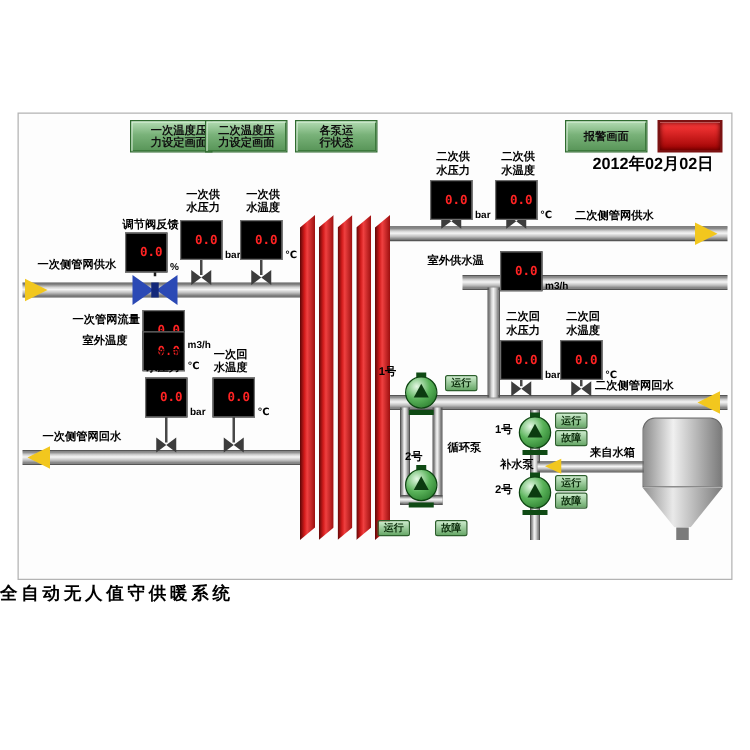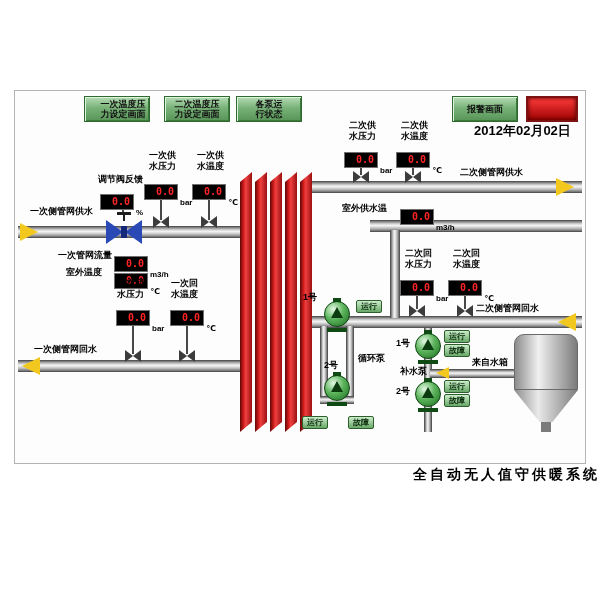--- a/index.html
+++ b/index.html
@@ -21,47 +21,47 @@
 .sensor{position:absolute;width:16px;z-index:2;}
 .sensor .stem{position:absolute;left:7px;top:2px;bottom:8px;width:2px;background:#484848;}
 .sensor .tbar{position:absolute;left:3px;top:0;width:10px;height:3px;background:#484848;}
 .sensor .bowtie{position:absolute;left:0;bottom:0;width:16px;height:12px;}
 .sensor .bowtie:before{content:"";position:absolute;left:0;top:0;border-top:6px solid transparent;border-bottom:6px solid transparent;border-left:8px solid #3c3c3c;}
 .sensor .bowtie:after{content:"";position:absolute;right:0;top:0;border-top:6px solid transparent;border-bottom:6px solid transparent;border-right:8px solid #3c3c3c;}
 .stub{position:absolute;width:2px;background:#484848;z-index:2;}
 .lbl{position:absolute;z-index:5;font-size:9px;font-weight:bold;color:#000;line-height:1.2;white-space:pre-line;text-align:center;}
 .lbl.left{text-align:left;white-space:nowrap;}
 .disp{position:absolute;z-index:5;display:flex;align-items:center;gap:2px;}
-.disp .box{min-width:34px;height:16px;background:#000;border:1px solid #707070;color:#ff2323;font-family:"DejaVu Sans Mono",monospace;font-size:10px;font-weight:bold;display:flex;align-items:center;justify-content:flex-end;padding:0 3px;}
+.disp .box{min-width:34px;height:32px;background:#000;border:1px solid #707070;color:#ff2323;font-family:"DejaVu Sans Mono",monospace;font-size:10px;font-weight:bold;display:flex;align-items:center;justify-content:flex-end;padding:0 3px;}
 .disp .unit{font-size:8px;font-weight:bold;color:#000;margin-top:22px;}
 .valve-blue{position:absolute;left:106px;top:212px;width:36px;height:32px;z-index:4;cursor:pointer;}
 .valve-blue .h{position:absolute;left:11px;top:0;width:14px;height:3px;background:#1d1d1d;}
 .valve-blue .s{position:absolute;left:17px;top:3px;width:2px;height:6px;background:#1d1d1d;}
 .valve-blue .l{position:absolute;left:0;top:8px;width:0;height:0;border-top:12px solid transparent;border-bottom:12px solid transparent;border-left:17px solid #2b49b5;}
 .valve-blue .r{position:absolute;right:0;top:8px;width:0;height:0;border-top:12px solid transparent;border-bottom:12px solid transparent;border-right:17px solid #2b49b5;}
 .valve-blue .c{position:absolute;left:15px;top:14px;width:6px;height:12px;background:#14287a;}
 .pump{position:absolute;width:28px;height:34px;z-index:4;cursor:pointer;}
 .pump .t{position:absolute;left:10px;top:0;width:8px;height:4px;background:#0f4a14;}
 .pump .b{position:absolute;left:1px;top:3px;width:26px;height:26px;border-radius:50%;background:radial-gradient(circle at 35% 30%,#e4f8e4 0%,#5ab35a 45%,#1c6b20 100%);border:1px solid #0d4511;}
 .pump .b:after{content:"";position:absolute;left:6px;top:5px;width:0;height:0;border-left:6px solid transparent;border-right:6px solid transparent;border-bottom:11px solid #0c3b10;}
 .pump .f{position:absolute;left:4px;bottom:0;width:20px;height:4px;background:#0f4a14;}
 .ind{position:absolute;z-index:5;width:26px;height:13px;background:linear-gradient(180deg,#cdeccd,#68a868);border:1px solid #2c5f2c;border-radius:2px;font-size:8px;font-weight:bold;color:#0c2d0c;display:flex;align-items:center;justify-content:center;}
 .tank{position:absolute;left:514px;top:334px;width:64px;height:100px;z-index:3;}
 .tank .bd{position:absolute;left:0;top:0;width:64px;height:56px;border-radius:10px 10px 0 0;background:linear-gradient(90deg,#8d8d8d 0%,#f0f0f0 38%,#7b7b7b 100%);border:1px solid #6a6a6a;}
 .tank .cn{position:absolute;left:0;top:56px;width:64px;height:32px;background:linear-gradient(90deg,#8d8d8d 0%,#e9e9e9 38%,#7b7b7b 100%);clip-path:polygon(0 0,100% 0,60% 100%,40% 100%);}
 .tank .lg{position:absolute;left:27px;top:88px;width:10px;height:10px;background:#7b7b7b;}
-.caption{position:absolute;left:0;top:466px;width:600px;z-index:6;text-align:right;font-size:14px;font-weight:bold;letter-spacing:3px;color:#000;}
+.caption{position:absolute;left:0;top:466px;width:600px;z-index:6;text-align:left;font-size:14px;font-weight:bold;letter-spacing:3px;color:#000;}
 </style>
 </head>
 <body>
 
 <div id="canvas">
   <div class="frame"></div>
 
-  <div class="btn" style="left:84px;padding-left:12px;">一次温度压
+  <div class="btn" style="left:104px;padding-left:12px;">一次温度压
 力设定画面</div>
   <div class="btn" style="left:164px;">二次温度压
 力设定画面</div>
   <div class="btn" style="left:236px;">各泵运
 行状态</div>
   <div class="btn" style="left:452px;">报警画面</div>
   <div class="alarm-lamp"></div>
 
   <div class="date">2012年02月02日</div>
 

